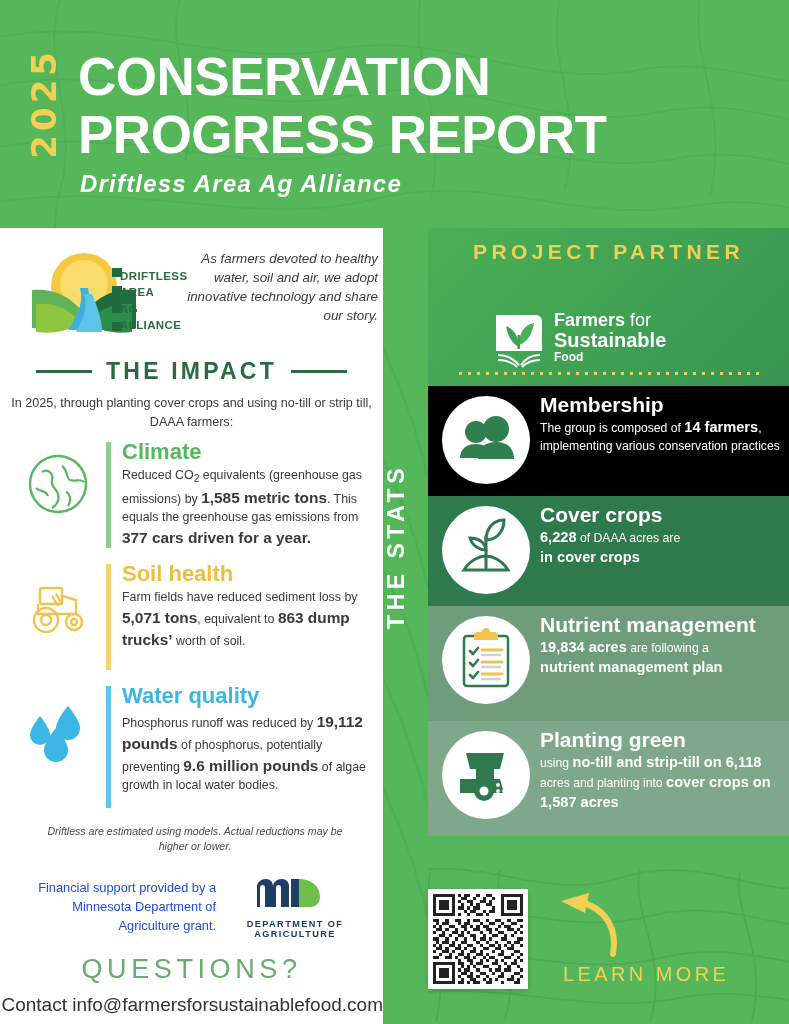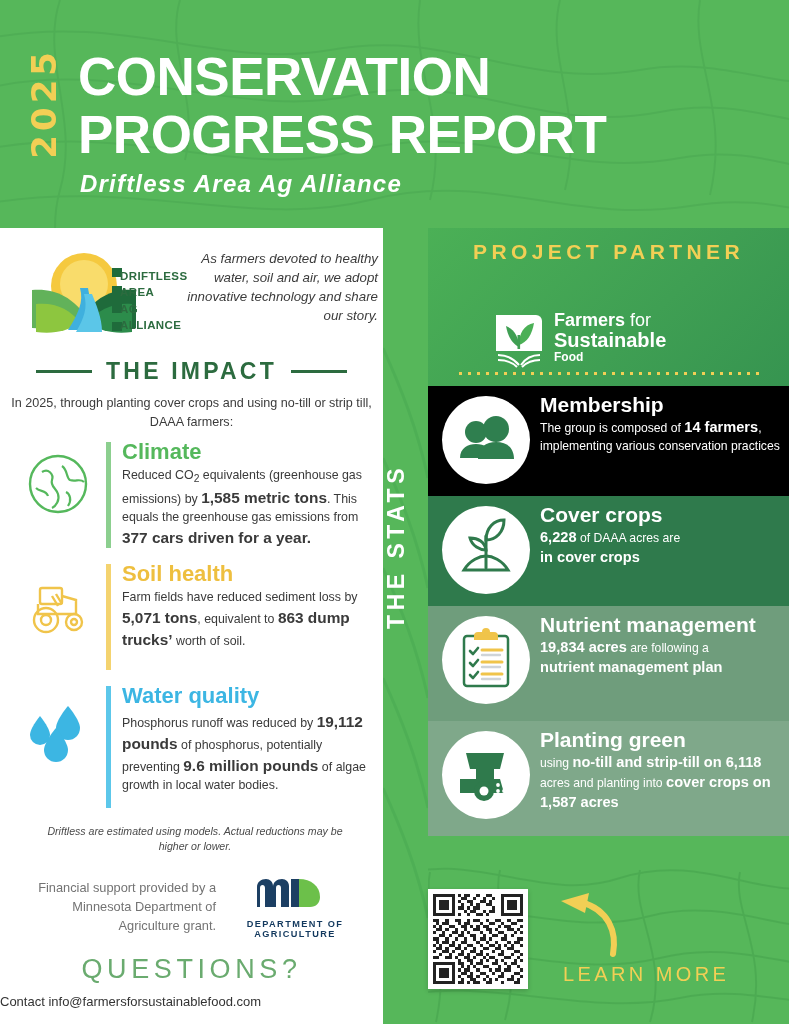--- a/index.html
+++ b/index.html
@@ -89,35 +89,35 @@
   .lstat p { font-size: 12.4px; line-height: 1.43; color: #3a3a3a; }
   .lstat p b { font-weight: 700; font-size: 15.4px; margin-top: 48px; }
 
   .disclaimer {
     position: absolute; left: 40px; top: 596px; width: 310px; text-align: center;
     font-style: italic; font-size: 10.6px; line-height: 1.4; color: #4a4a4a;
   }
   .grant-wrap { position: absolute; left: 26px; top: 645px; width: 340px; height: 72px; }
   .grant-text {
     position: absolute; left: 0; top: 6px; width: 190px; text-align: right;
-    font-size: 12.8px; line-height: 1.48; color: #737373;
+    font-size: 12.8px; line-height: 1.48; color: #1d4ed8;
   }
   .mda-logo { position: absolute; left: 205px; top: 0px; width: 128px; height: 66px; }
   .mda-line {
     font-size: 9.2px; font-weight: 700; letter-spacing: 1.4px; color: #13395e;
     text-align: center; font-family: "Liberation Sans", sans-serif;
   }
 
   .questions {
     position: absolute; left: 0; top: 726px; width: 383px; text-align: center;
     color: #6aab6f; font-size: 27px; font-weight: 400; letter-spacing: 4.6px;
   }
   .contact {
-    position: absolute; left: 0; top: 766px; width: 383px; text-align: left;
-    font-size: 13px; color: #333;
+    position: absolute; left: 0; top: 766px; width: 383px; text-align: right;
+    font-size: 19px; color: #333;
   }
 
   
   #statsstrip {
     position: absolute; left: 383px; top: 228px; width: 45px; height: 796px;
     overflow: hidden;
   }
   #statsstrip .lbl {
     position: absolute; left: 0; top: 236px; width: 45px;
     color: #ffffff; font-weight: 700; font-size: 23px; letter-spacing: 4.5px;

